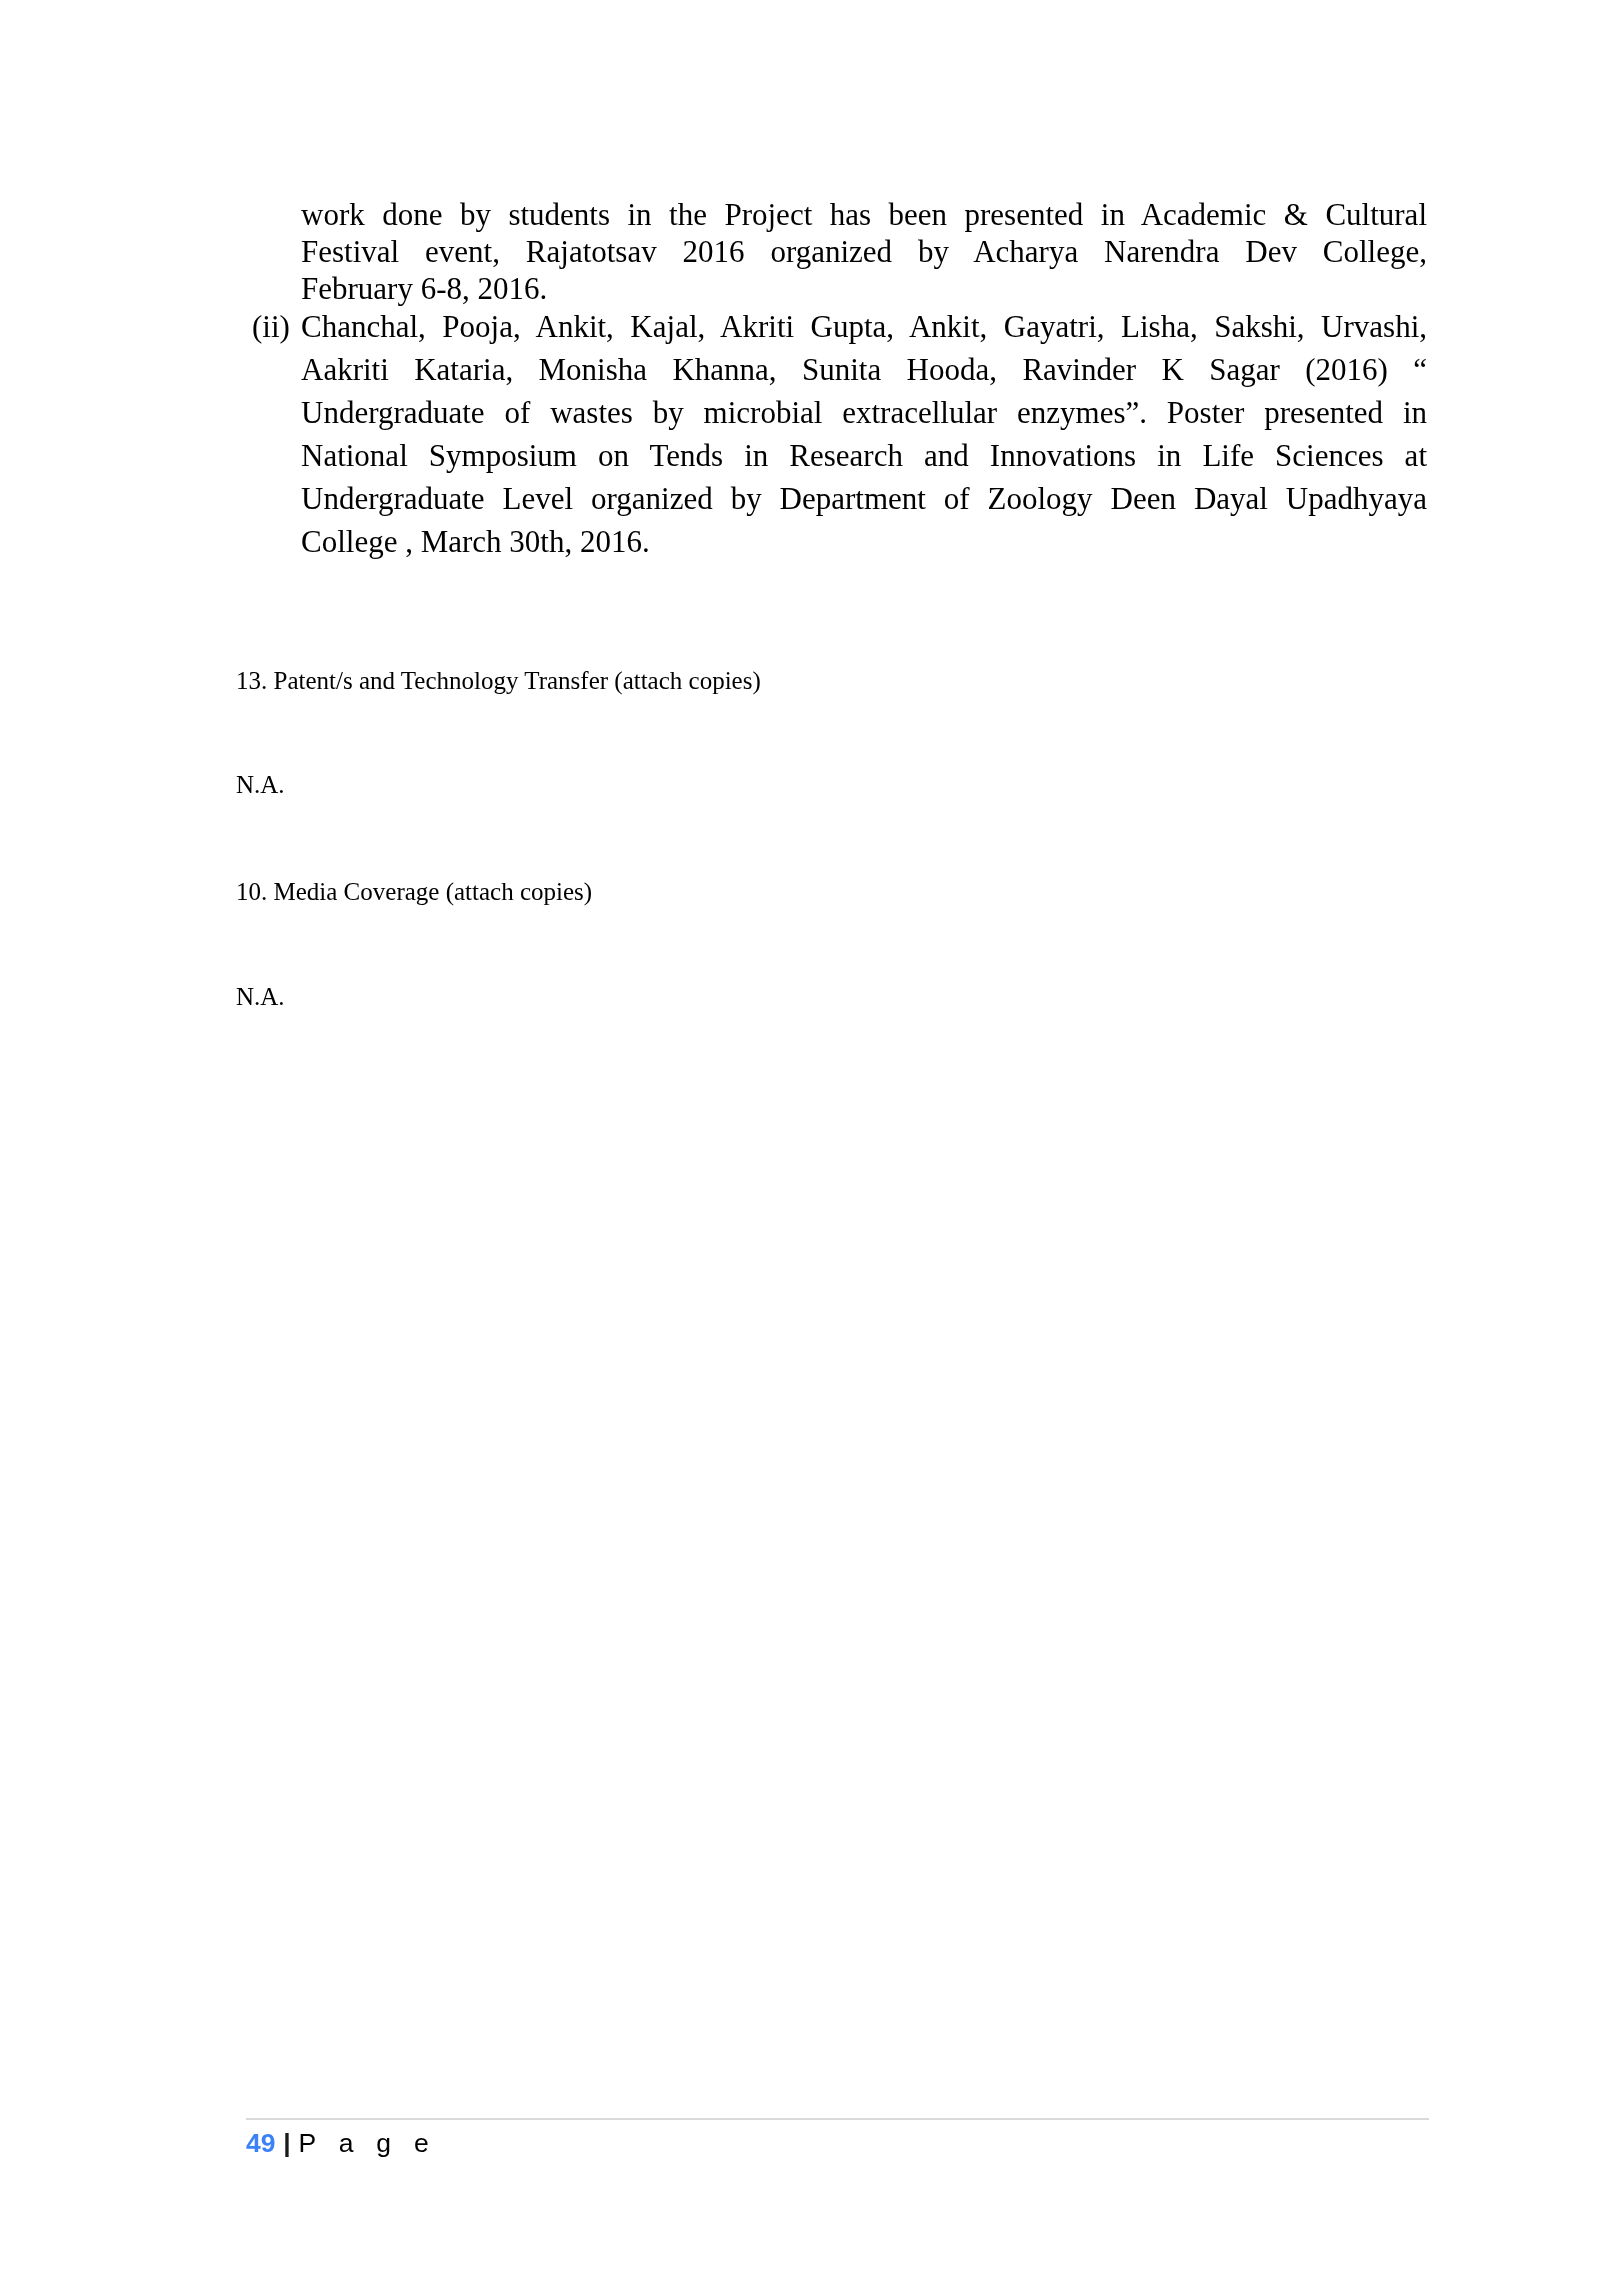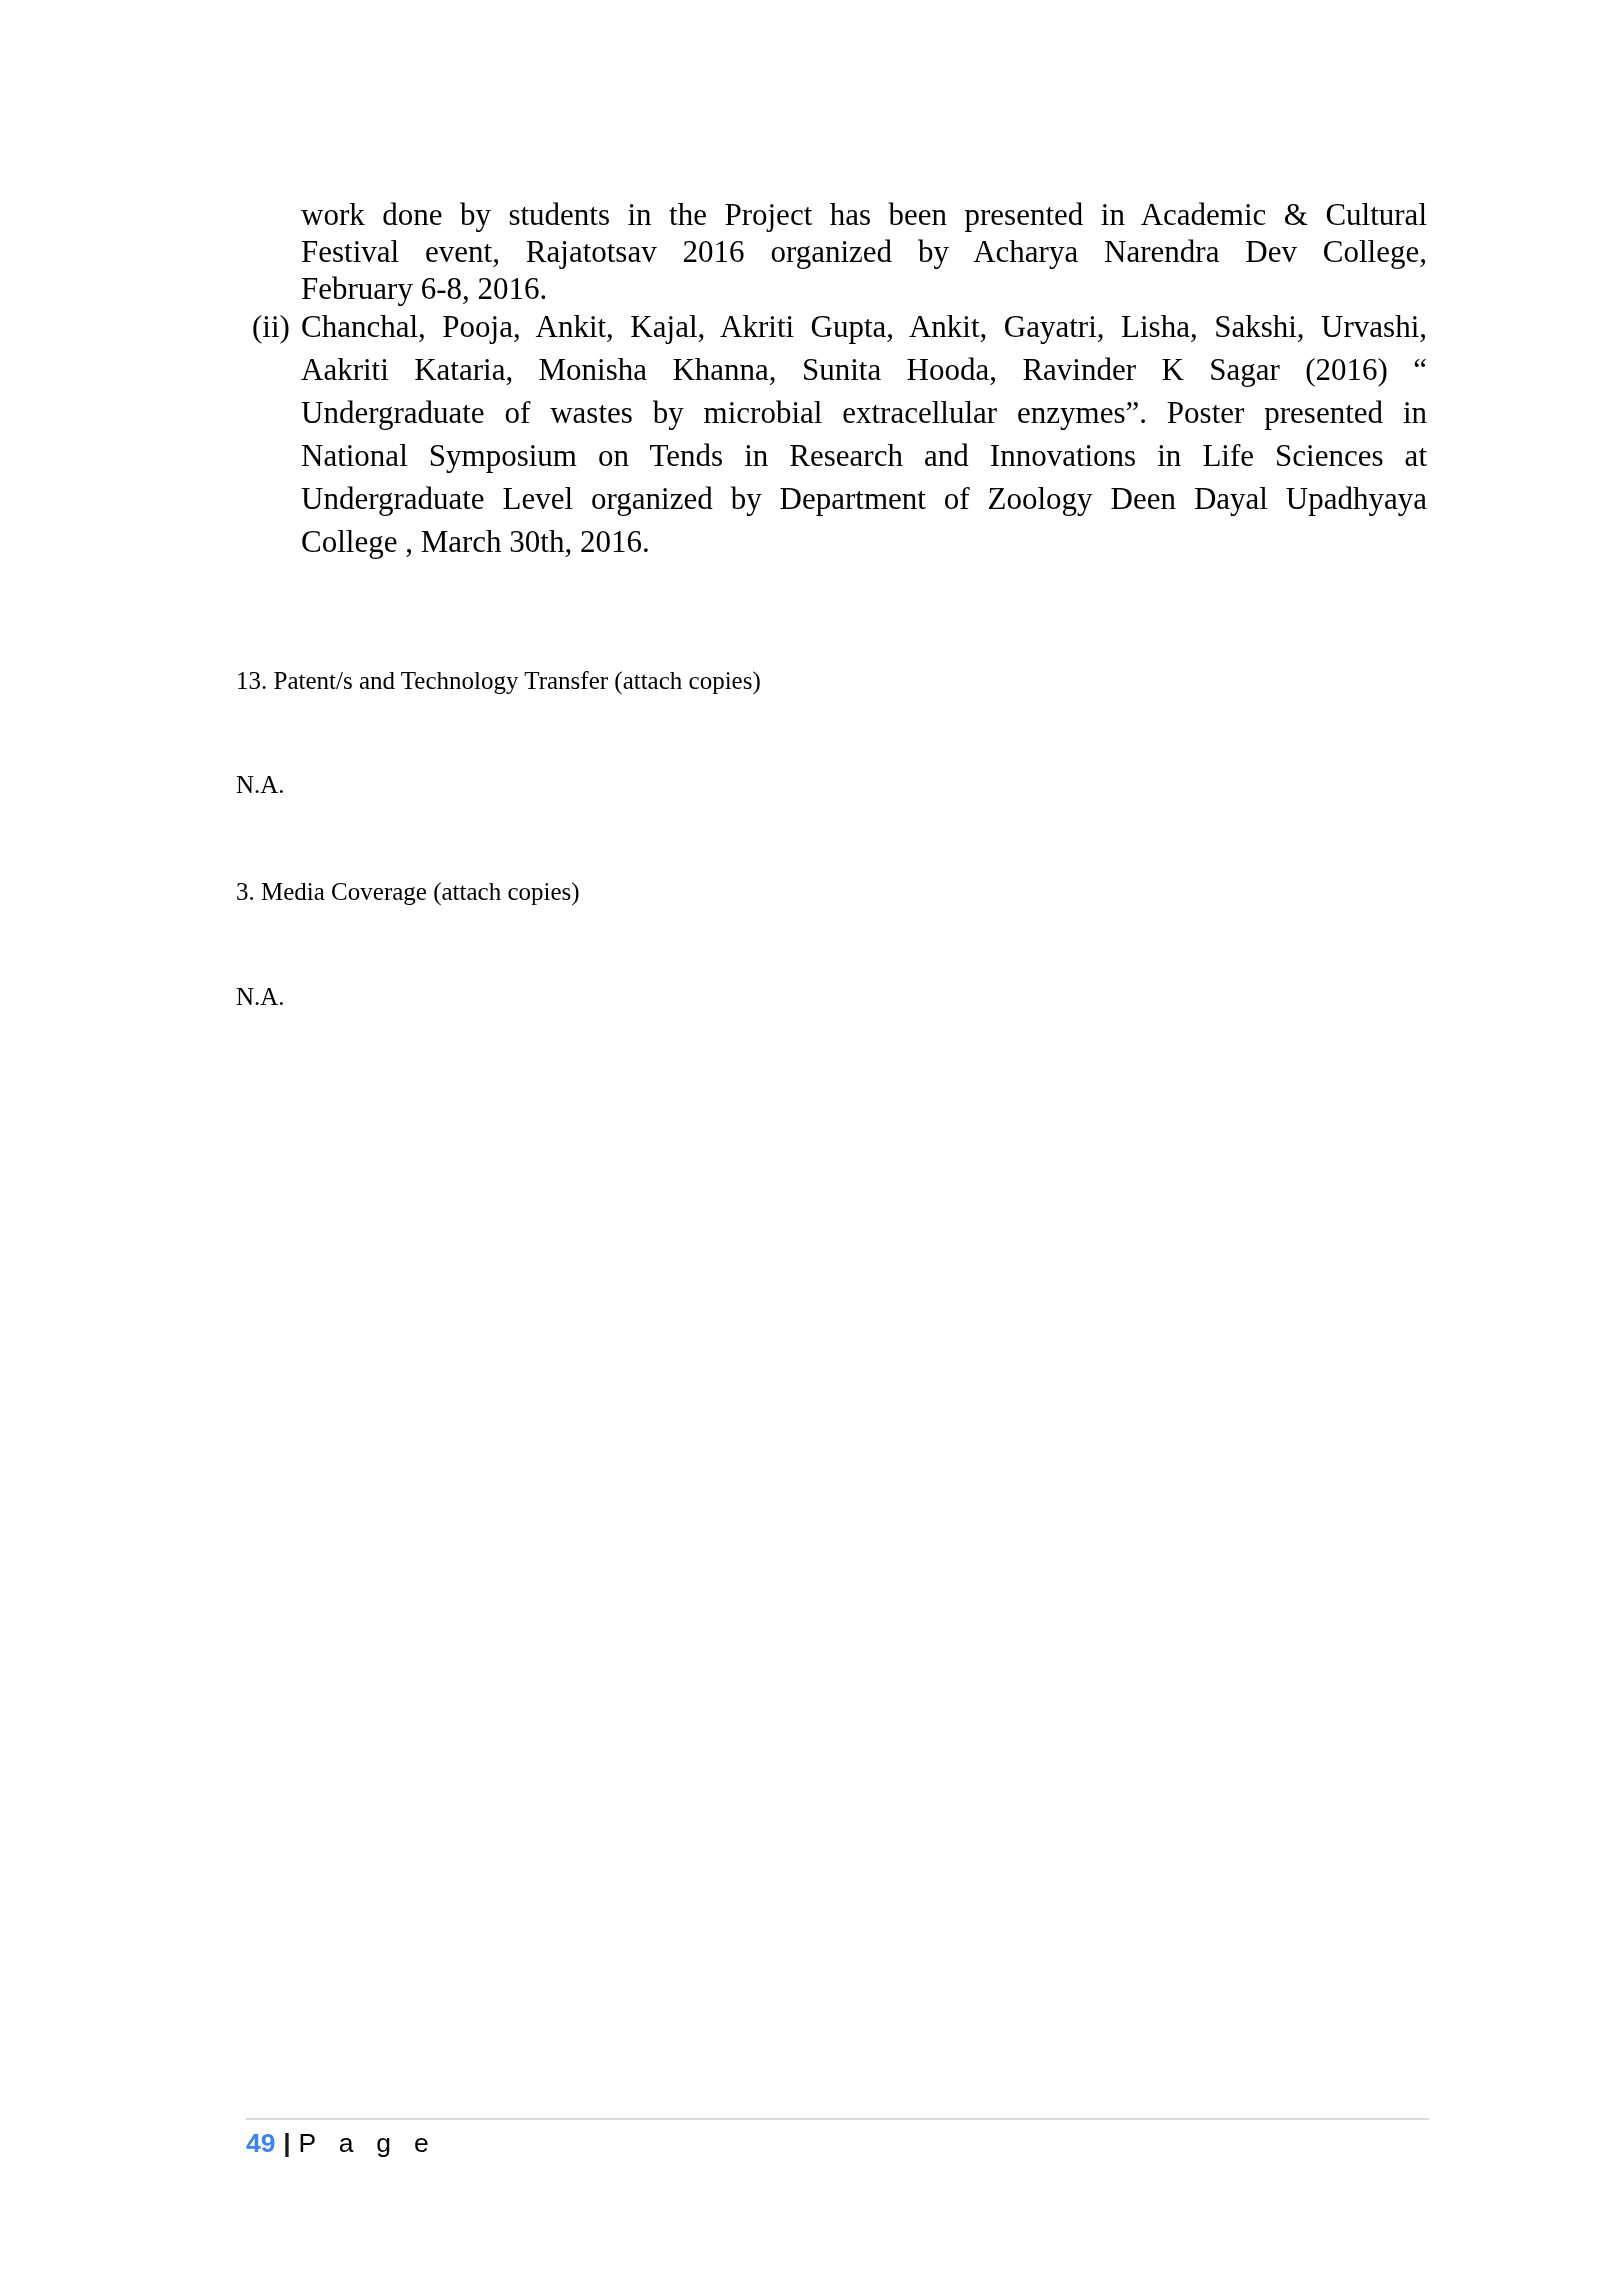--- a/index.html
+++ b/index.html
@@ -80,21 +80,21 @@
     <div class="line">Undergraduate of wastes by microbial extracellular enzymes”. Poster presented in</div>
     <div class="line">National Symposium  on Tends in Research and Innovations in Life Sciences at</div>
     <div class="line">Undergraduate Level organized by Department of Zoology Deen Dayal Upadhyaya</div>
     <div class="line last">College , March 30th, 2016.</div>
   </div>
 
   <div class="heading h13">13. Patent/s and Technology Transfer (attach copies)</div>
 
   <div class="heading na1">N.A.</div>
 
-  <div class="heading h14">3. Media Coverage (attach copies)</div>
+  <div class="heading h14">10. Media Coverage (attach copies)</div>
 
   <div class="heading na2">N.A.</div>
 
   <div class="footer-rule"></div>
 
   <div class="footer">
     <span class="num">49</span><span class="sep">|</span><span class="pg">P a g e</span>
   </div>
 
 </div>

